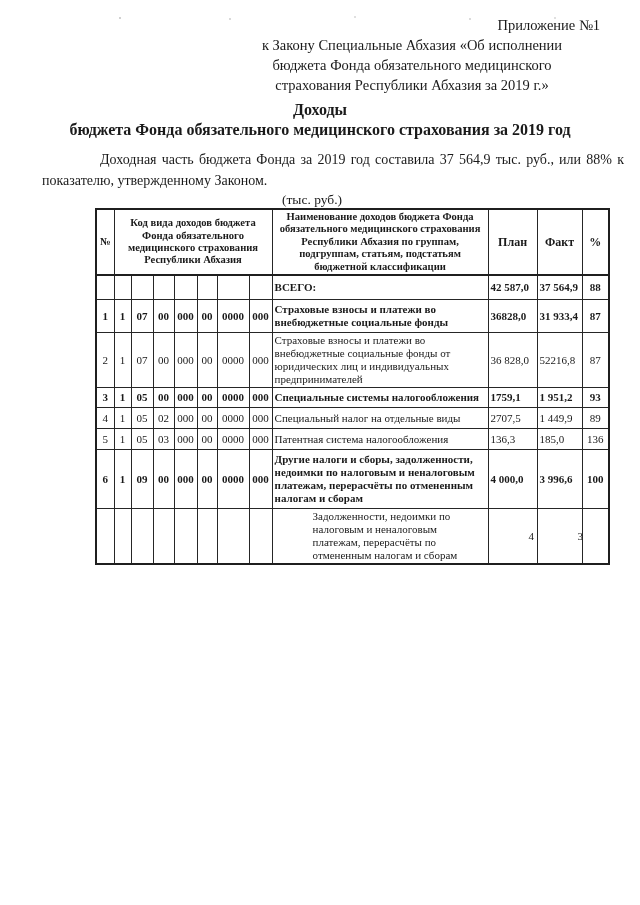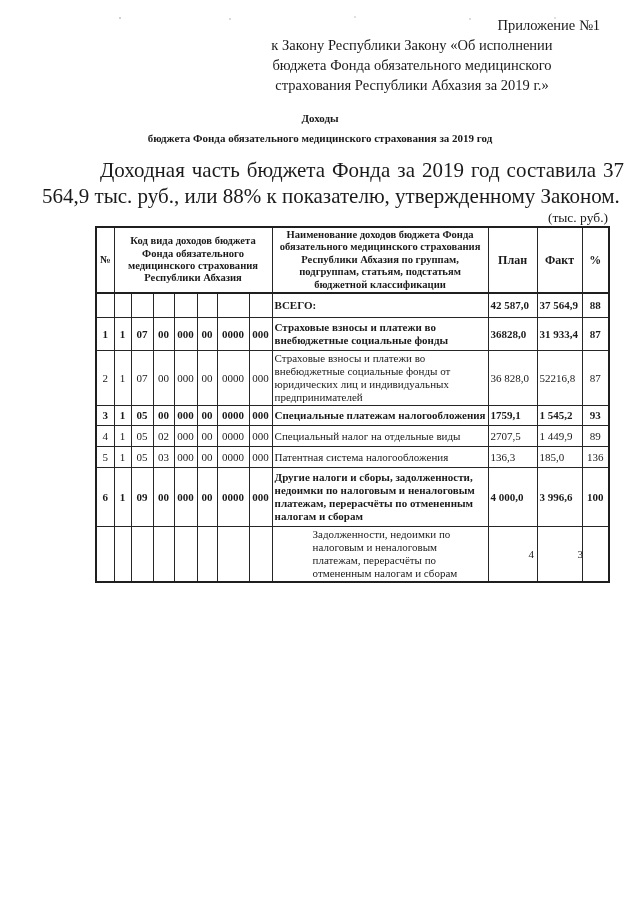--- a/index.html
+++ b/index.html
@@ -27,38 +27,38 @@
   .appendix{
     margin:15px 24px 0 208px;
     width:408px;
     font-size:14.5px;
     line-height:20px;
     text-align:center;
   }
   .appendix .first-line{text-align:right;padding-right:16px;}
 
   .doc-title{
-    margin-top:13px;
+    margin-top:5px;
     text-align:center;
     font-weight:bold;
-    font-size:11px;
+    font-size:16px;
     line-height:20px;
   }
 
   .intro{
     margin:9px 16px 0 42px;
-    font-size:21px;
-    line-height:26px;
+    font-size:14px;
+    line-height:21px;
     text-align:justify;
     text-indent:58px;
   }
 
   .units{
     margin:1px 32px 1px 16px;
-    text-align:right;
+    text-align:center;
     font-size:13.5px;
     line-height:15px;
   }
 
   table.budget{
     margin-left:95px;
     width:513px;
     border-collapse:collapse;
     table-layout:fixed;
     border:2px solid #1f1f1f;
@@ -98,21 +98,21 @@
   tr.row-h-53 td{height:49px;padding-left:40px;}
 </style>
 </head>
 <body>
 
 <div class="page">
   <div class="scan-noise-top"></div>
 
   <div class="appendix">
     <div class="first-line">Приложение №1</div>
-    <div>к Закону Республики Закону «Об исполнении</div>
+    <div>к Закону Специальные Абхазия «Об исполнении</div>
     <div>бюджета Фонда обязательного медицинского</div>
     <div>страхования Республики Абхазия за 2019 г.»</div>
   </div>
 
   <div class="doc-title">
     <div>Доходы</div>
     <div>бюджета Фонда обязательного медицинского страхования за 2019 год</div>
   </div>
 
   <p class="intro">Доходная часть бюджета Фонда за 2019 год составила 37 564,9 тыс. руб., или 88% к показателю, утвержденному Законом.</p>
@@ -189,23 +189,23 @@
   </tr>
         <tr class="bold-row row-h-21">
     <td class="cell-num">3</td>
     <td class="cell-code">1</td>
     <td class="cell-code">05</td>
     <td class="cell-code">00</td>
     <td class="cell-code">000</td>
     <td class="cell-code">00</td>
     <td class="cell-code">0000</td>
     <td class="cell-code">000</td>
-    <td class="cell-name">Специальные платежам налогообложения</td>
+    <td class="cell-name">Специальные системы налогообложения</td>
     <td class="cell-plan">1759,1</td>
-    <td class="cell-fact">1 545,2</td>
+    <td class="cell-fact">1 951,2</td>
     <td class="cell-pct">93</td>
   </tr>
         <tr class="row-h-22">
     <td class="cell-num">4</td>
     <td class="cell-code">1</td>
     <td class="cell-code">05</td>
     <td class="cell-code">02</td>
     <td class="cell-code">000</td>
     <td class="cell-code">00</td>
     <td class="cell-code">0000</td>

